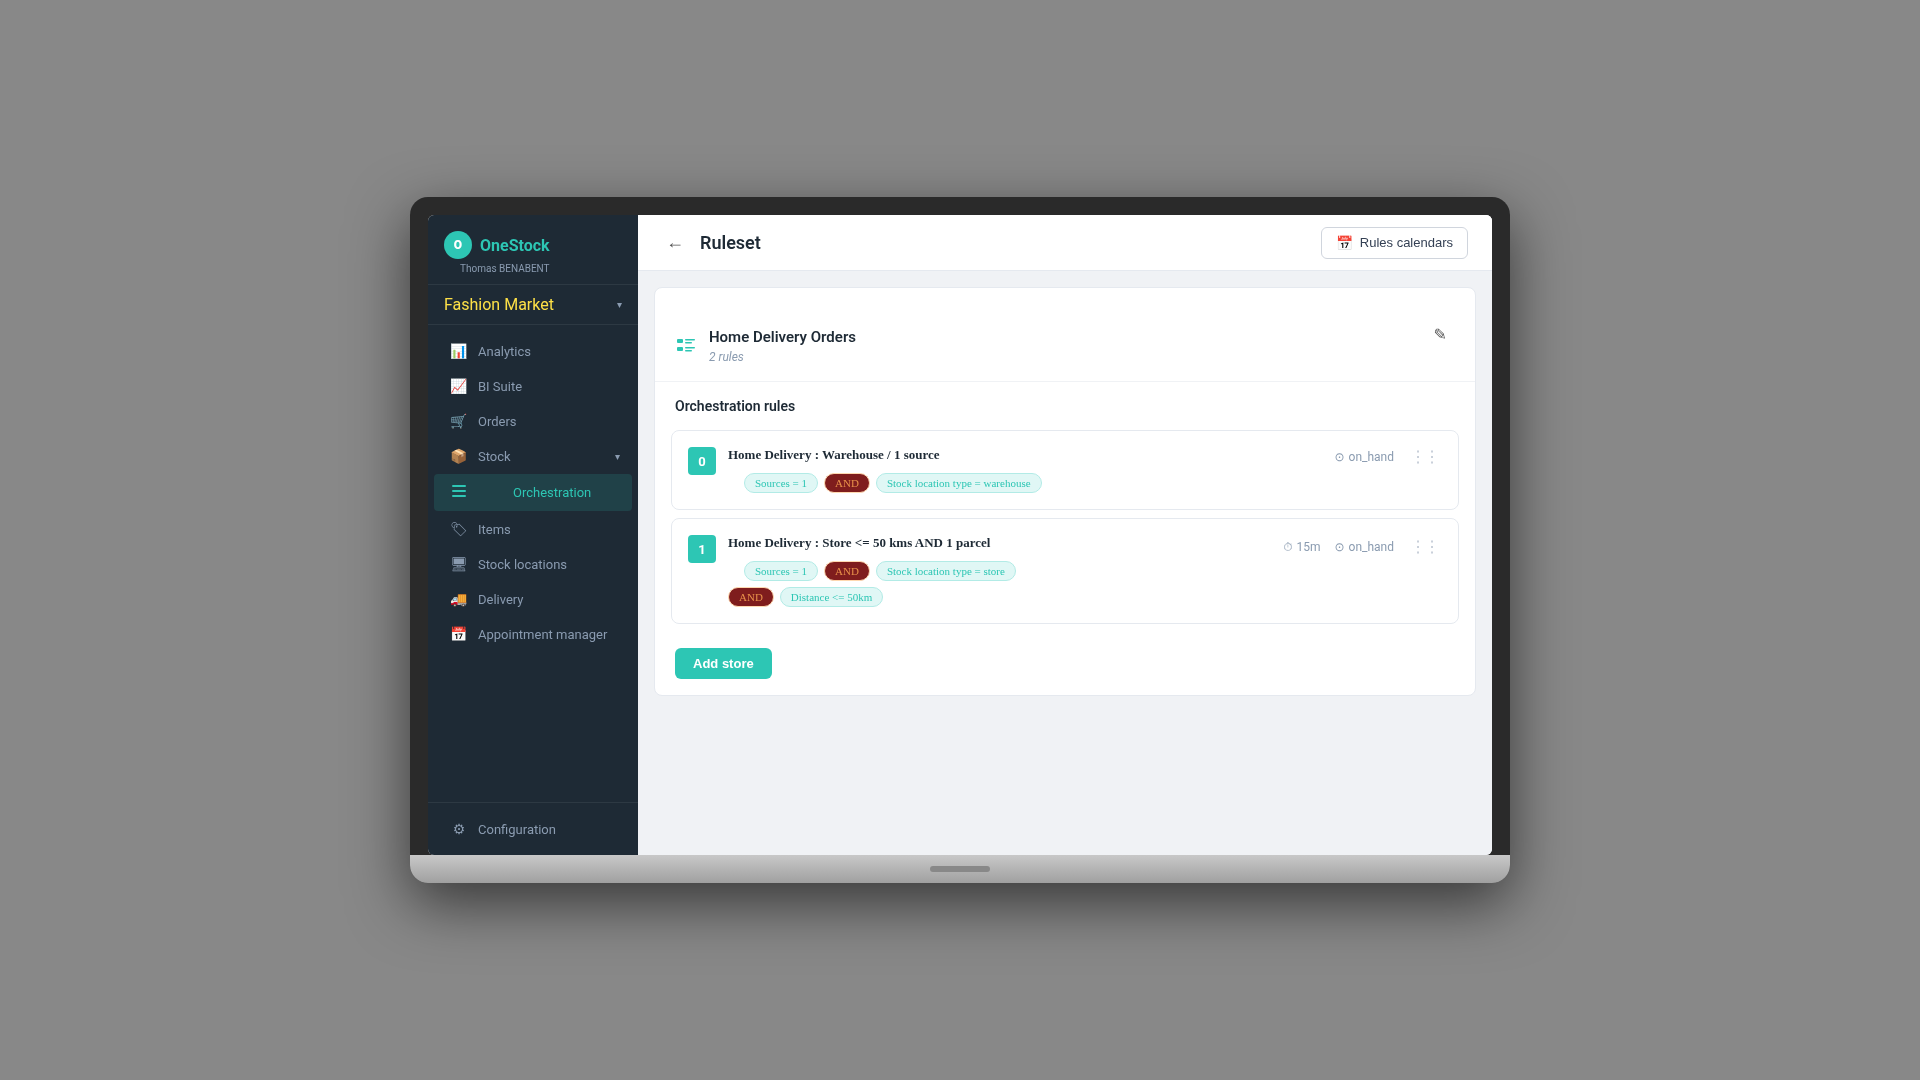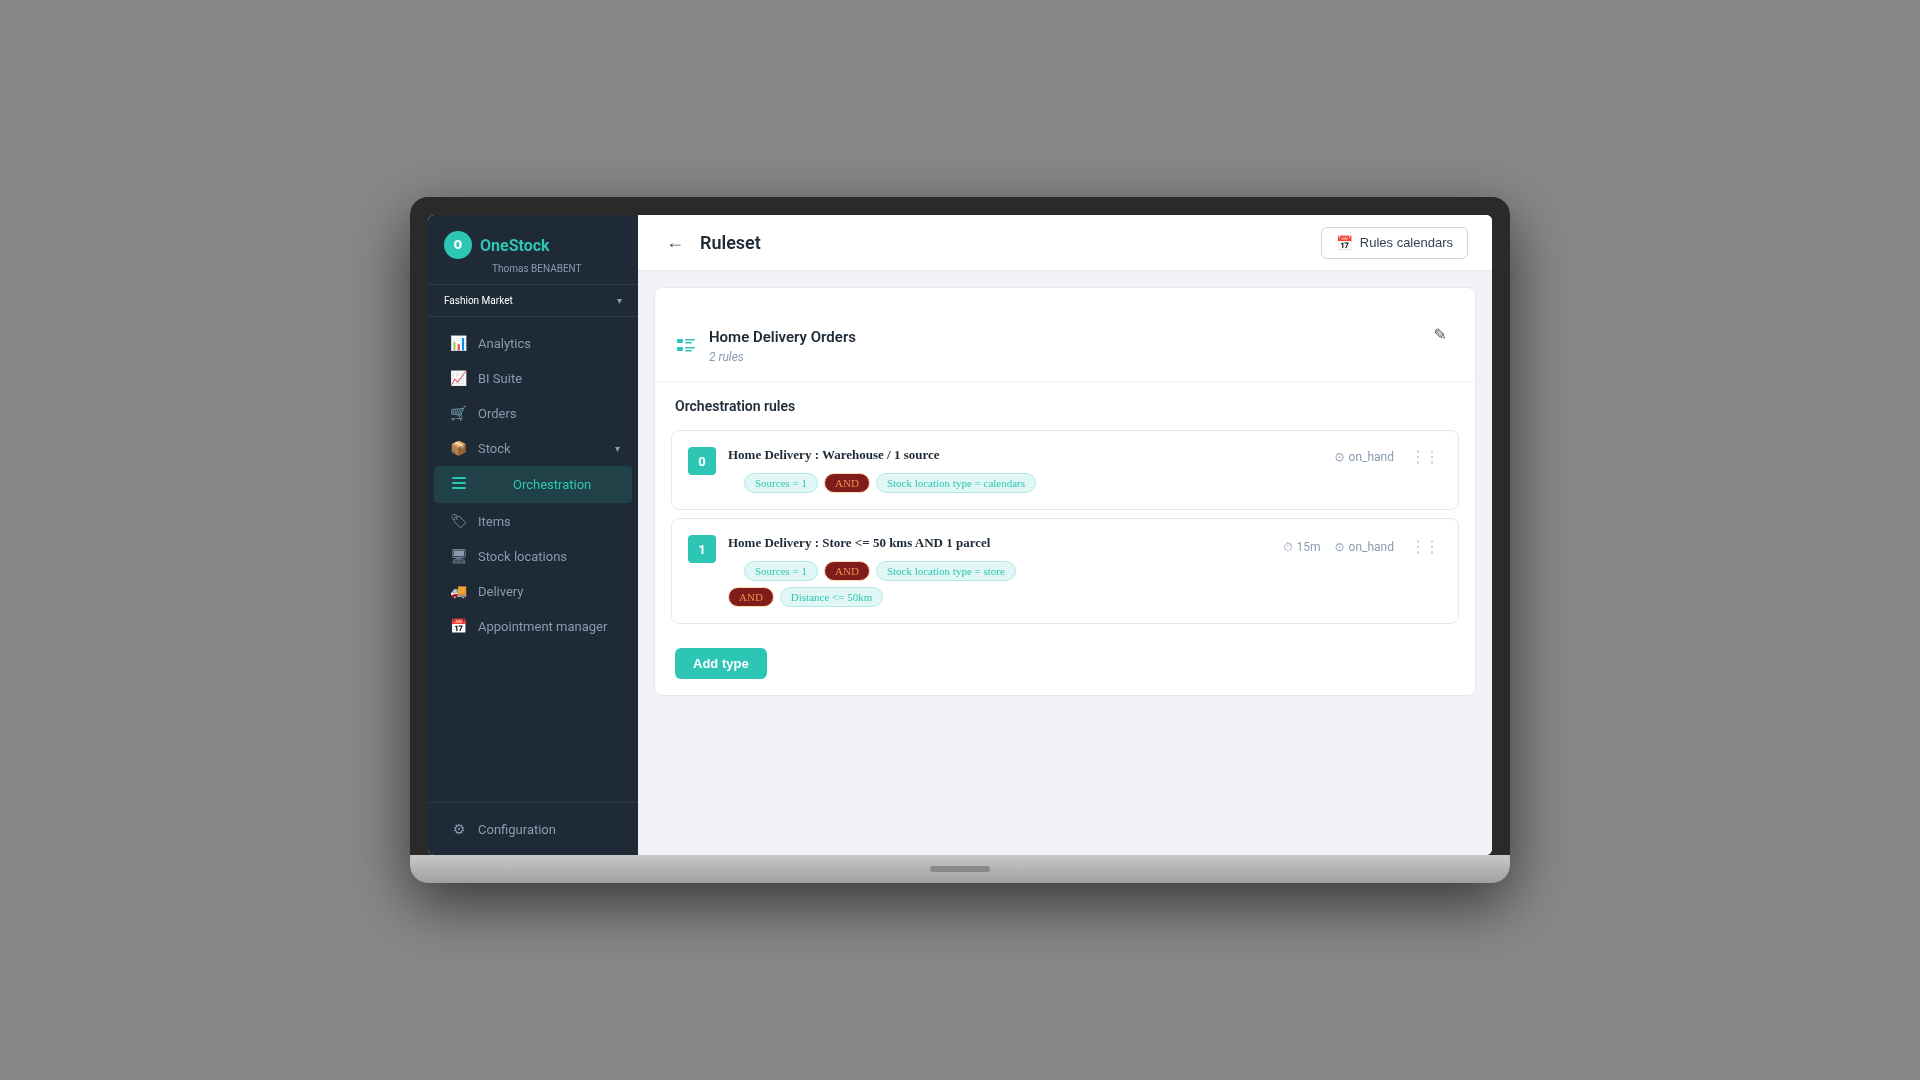--- a/index.html
+++ b/index.html
@@ -94,35 +94,35 @@
       color: white;
     }
 
     .brand-name span {
       color: #2dc6b4;
     }
 
     .user-name {
       font-size: 10px;
       color: #8a9bb0;
-      margin-left: 48px;
+      margin-left: 16px;
     }
 
     .store-selector {
       display: flex;
       align-items: center;
       justify-content: space-between;
       padding: 10px 16px;
       border-bottom: 1px solid rgba(255,255,255,0.07);
       cursor: pointer;
     }
 
     .store-selector span {
-      font-size: 10px;
-      color: #ffffff;
+      font-size: 16px;
+      color: #fde047;
     }
 
     .store-selector .chevron {
       font-size: 10px;
       color: #8a9bb0;
     }
 
     .sidebar-nav {
       flex: 1;
       padding: 8px 0;
@@ -546,21 +546,21 @@
             <div class="rule-card">
               <div class="rule-card-inner">
                 <div class="rule-number-badge">
                   <span>0</span>
                 </div>
                 <div class="rule-content" style="margin-left:12px;">
                   <div class="rule-title">Home Delivery : Warehouse / 1 source</div>
                   <div class="rule-tags-row">
                     <span class="tag tag-teal">Sources = 1</span>
                     <span class="tag tag-orange">AND</span>
-                    <span class="tag tag-teal">Stock location type = calendars</span>
+                    <span class="tag tag-teal">Stock location type = warehouse</span>
                   </div>
                 </div>
                 <div class="rule-card-right">
                   <div class="rule-meta">
                     <div class="rule-meta-item">
                       <span class="rule-meta-icon">⊙</span>
                       <span>on_hand</span>
                     </div>
                   </div>
                   <span class="drag-handle">⋮⋮</span>
@@ -595,21 +595,21 @@
                       <span class="rule-meta-icon">⊙</span>
                       <span>on_hand</span>
                     </div>
                   </div>
                   <span class="drag-handle">⋮⋮</span>
                 </div>
               </div>
             </div>
 
             <div class="add-rule-section">
-              <button class="add-rule-btn">Add type</button>
+              <button class="add-rule-btn">Add store</button>
             </div>
 
           </div>
         </div>
 
       </div>
     </div>
   </div>
   <div class="laptop-base">
     <div class="laptop-notch"></div>

